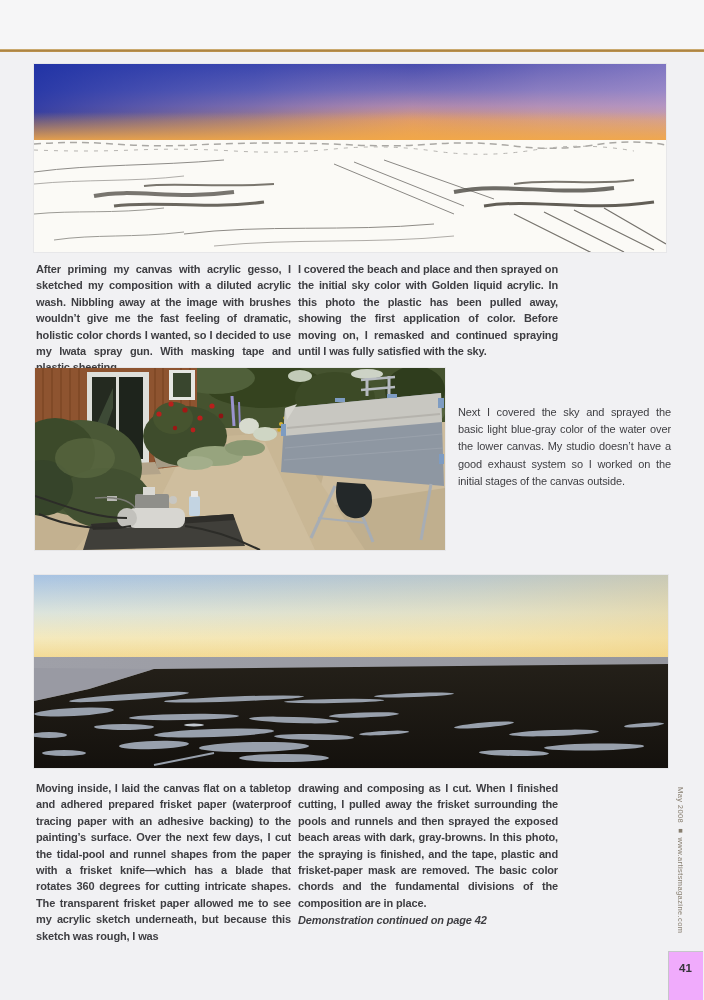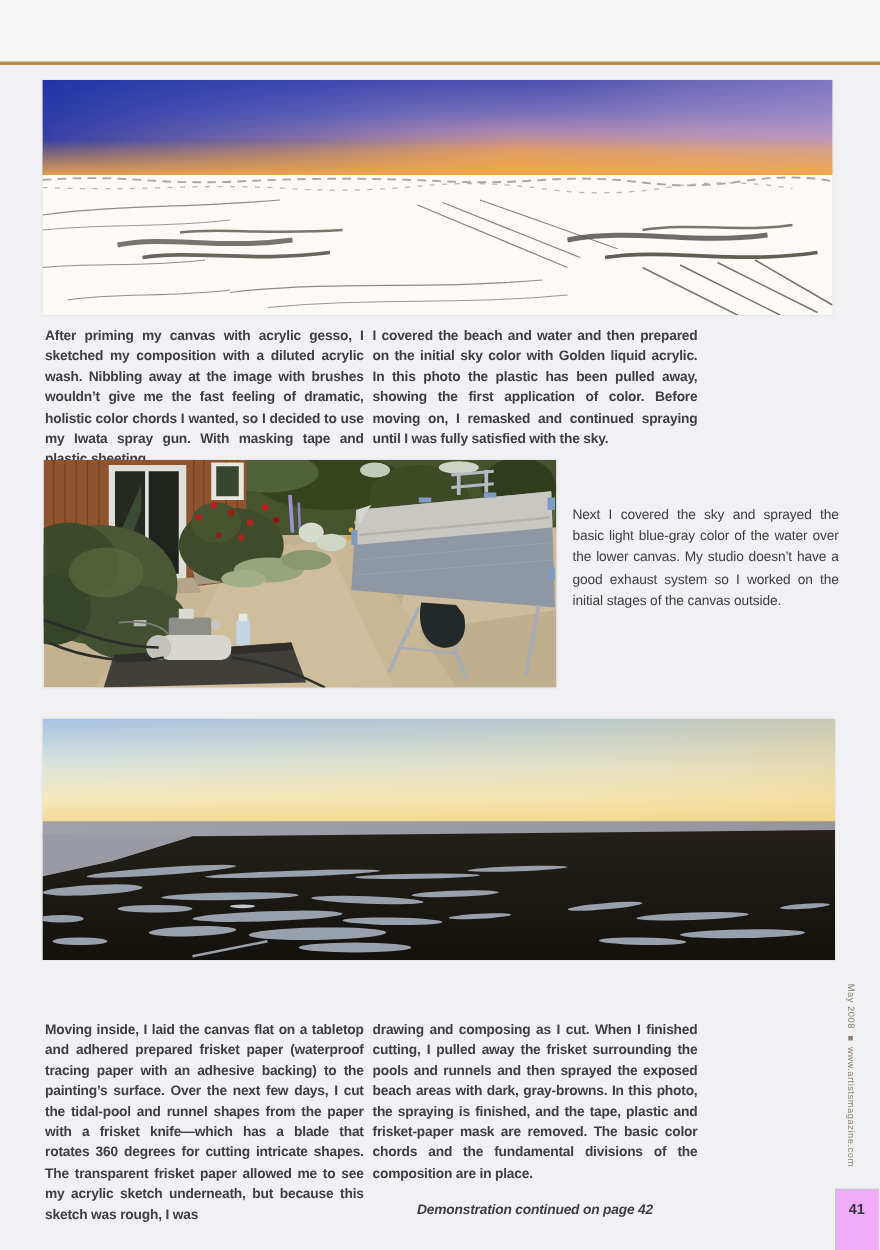--- a/index.html
+++ b/index.html
@@ -13,21 +13,21 @@
     background:linear-gradient(#d9bc86,#a87f3e 55%,#c49a55);}
   .figure{position:absolute;box-shadow:0 0 0 1px rgba(0,0,0,0.04);}
   .figure svg{display:block;width:100%;height:100%;}
   .caption{font-size:11px;font-weight:bold;color:#3e3e42;line-height:16.4px;
     text-align:justify;letter-spacing:-0.15px;}
   .cap-block{position:absolute;display:flex;}
   .cap-col1{width:255px;margin-right:7px;}
   .cap-col2{width:260px;}
   .cap-single{position:absolute;width:213px;font-size:11px;font-weight:normal;color:#3e3e42;
     line-height:17.2px;text-align:justify;letter-spacing:-0.1px;}
-  .continuation{font-style:italic;text-align:center;margin-top:13px;}
+  .continuation{font-style:italic;text-align:left;margin-top:1px;}
   .sidebar-folio{position:absolute;top:787px;left:676px;height:170px;
     writing-mode:vertical-rl;font-size:7.5px;color:#877e6f;letter-spacing:0.4px;white-space:nowrap;}
   .pagenum-box{position:absolute;left:668px;top:951px;width:35px;height:49px;
     border-left:1px solid #c6c6ca;border-top:1px solid #c6c6ca;background:#f0abfc;box-sizing:border-box;}
   .pagenum{display:block;margin:10px 0 0 10px;font-size:11.5px;font-weight:bold;color:#34343a;}
 </style>
 </head>
 <body>
 
 <div class="top-strip"></div>
@@ -76,21 +76,21 @@
       <path d="M480,150 L560,190 M510,148 L590,188 M540,146 L620,186 M570,144 L632,180" stroke="#76736d" stroke-width="1.2" fill="none"></path>
       <path d="M150,170 C230,160 310,168 400,160" stroke="#8e8b86" stroke-width="1" fill="none"></path>
       <path d="M180,182 C260,174 340,180 420,172" stroke="#9a9792" stroke-width="0.8" fill="none"></path>
       <path d="M0,150 C40,146 80,150 130,144 M20,176 C60,170 100,174 150,168" stroke="#908e89" stroke-width="0.9" fill="none"></path>
     </g>
   </svg>
 </div>
 
 <div class="cap-block" style="left:36px;top:261px;width:524px;">
   <div class="caption cap-col1">After priming my canvas with acrylic gesso, I sketched my composition with a diluted acrylic wash. Nibbling away at the image with brushes wouldn’t give me the fast feeling of dramatic, holistic color chords I wanted, so I decided to use my Iwata spray gun. With masking tape and plastic sheeting,</div>
-  <div class="caption cap-col2">I covered the beach and water and then prepared on the initial sky color with Golden liquid acrylic. In this photo the plastic has been pulled away, showing the first application of color. Before moving on, I remasked and continued spraying until I was fully satisfied with the sky.</div>
+  <div class="caption cap-col2">I covered the beach and place and then sprayed on the initial sky color with Golden liquid acrylic. In this photo the plastic has been pulled away, showing the first application of color. Before moving on, I remasked and continued spraying until I was fully satisfied with the sky.</div>
 </div>
 
 <div class="figure" style="left:35px;top:368px;width:410px;height:182px;">
   <svg viewBox="0 0 410 182" preserveAspectRatio="none">
     <defs>
       <clipPath id="houseclip">
           <polygon points="0,0 162,0 162,96 0,116"></polygon>
         </clipPath>
     </defs>
     <rect x="0" y="0" width="410" height="182" fill="#c3b190"></rect>
@@ -264,21 +264,21 @@
       <ellipse cx="480" cy="178" rx="35" ry="3" transform="rotate(1 480 178)"></ellipse>
       <ellipse cx="610" cy="150" rx="20" ry="2" transform="rotate(-4 610 150)"></ellipse>
       <ellipse cx="15" cy="160" rx="18" ry="3"></ellipse>
       <ellipse cx="30" cy="178" rx="22" ry="3"></ellipse>
       <ellipse cx="160" cy="150" rx="10" ry="1.5" fill="#c2c8cf"></ellipse>
       <path d="M120,190 L180,178" stroke="#98a0ac" stroke-width="2" fill="none"></path>
     </g>
   </svg>
 </div>
 
-<div class="cap-block" style="left:36px;top:816px;width:528px;">
+<div class="cap-block" style="left:36px;top:780px;width:528px;">
   <div class="caption cap-col1">Moving inside, I laid the canvas flat on a tabletop and adhered prepared frisket paper (waterproof tracing paper with an adhesive backing) to the painting’s surface. Over the next few days, I cut the tidal-pool and runnel shapes from the paper with a frisket knife—which has a blade that rotates 360 degrees for cutting intricate shapes. The transparent frisket paper allowed me to see my acrylic sketch underneath, but because this sketch was rough, I was</div>
   <div class="cap-col2">
     <div class="caption">drawing and composing as I cut. When I finished cutting, I pulled away the frisket surrounding the pools and runnels and then sprayed the exposed beach areas with dark, gray-browns. In this photo, the spraying is finished, and the tape, plastic and frisket-paper mask are removed. The basic color chords and the fundamental divisions of the composition are in place.</div>
     <div class="caption continuation">Demonstration continued on page 42</div>
   </div>
 </div>
 
 <div class="sidebar-folio">May 2008 ■ www.artistsmagazine.com</div>
 
 <div class="pagenum-box">

